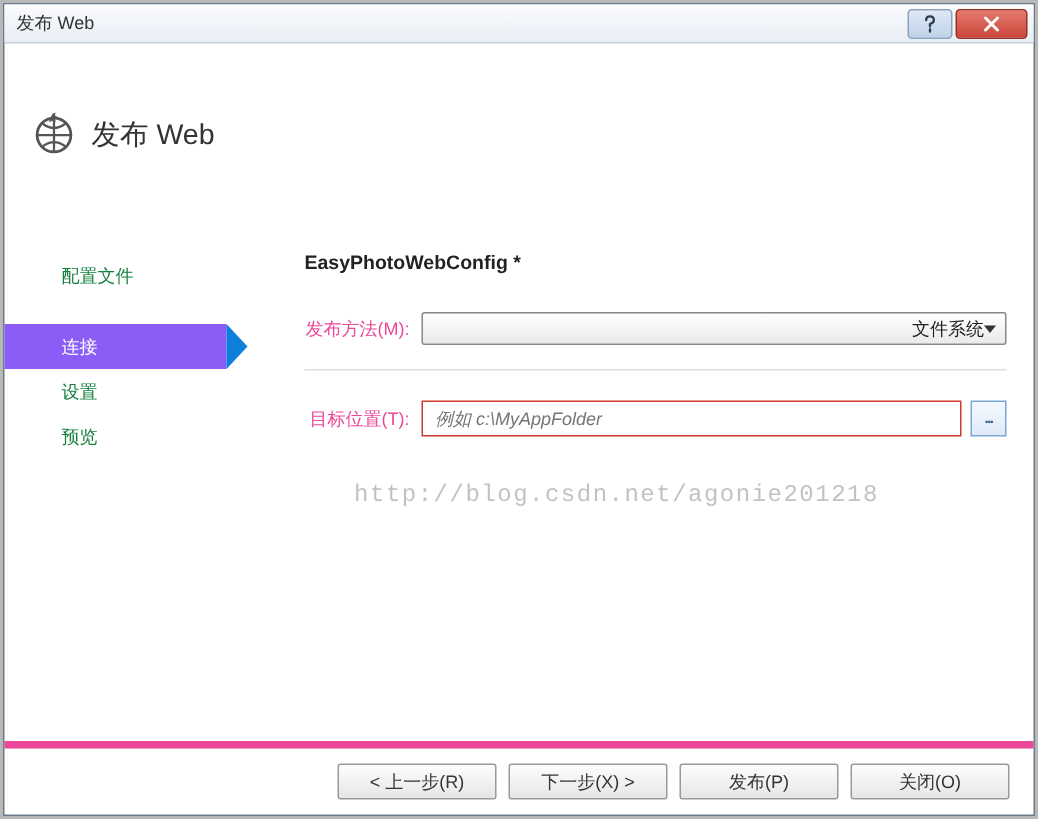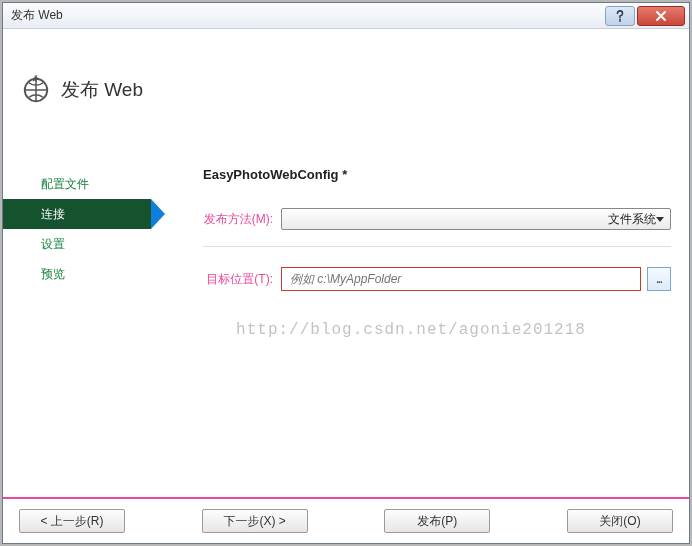--- a/index.html
+++ b/index.html
@@ -87,22 +87,23 @@
     height: 30px;
     display: flex;
     align-items: center;
     padding-left: 38px;
     color: #15803d;
     font-size: 12px;
     position: relative;
     cursor: pointer;
   }
   .side-item.active {
-    background: #14532d;
+    background: #8b5cf6;
     color: #fff;
+    margin-top: 17px;
   }
   .side-item.active::after {
     content: "";
     position: absolute;
     right: -14px;
     top: 0;
     border-top: 15px solid transparent;
     border-bottom: 15px solid transparent;
     border-left: 14px solid #0e7fdb;
   }
@@ -188,24 +189,24 @@
     left: 50%;
     transform: translateX(-50%);
     font-family: "Courier New", monospace;
     font-size: 16px;
     color: rgba(120,120,120,0.45);
     letter-spacing: 1px;
     pointer-events: none;
     white-space: nowrap;
   }
   .footer {
-    border-top: 2px solid #ec4899;
+    border-top: 5px solid #ec4899;
     padding: 10px 16px;
     display: flex;
-    justify-content: space-between;
+    justify-content: flex-end;
     gap: 8px;
   }
   .footer button {
     width: 106px;
     height: 24px;
     border: 1px solid #9a9a9a;
     background: linear-gradient(#fdfdfd, #e6e6e6);
     border-radius: 2px;
     font-size: 12px;
     color: #333;

